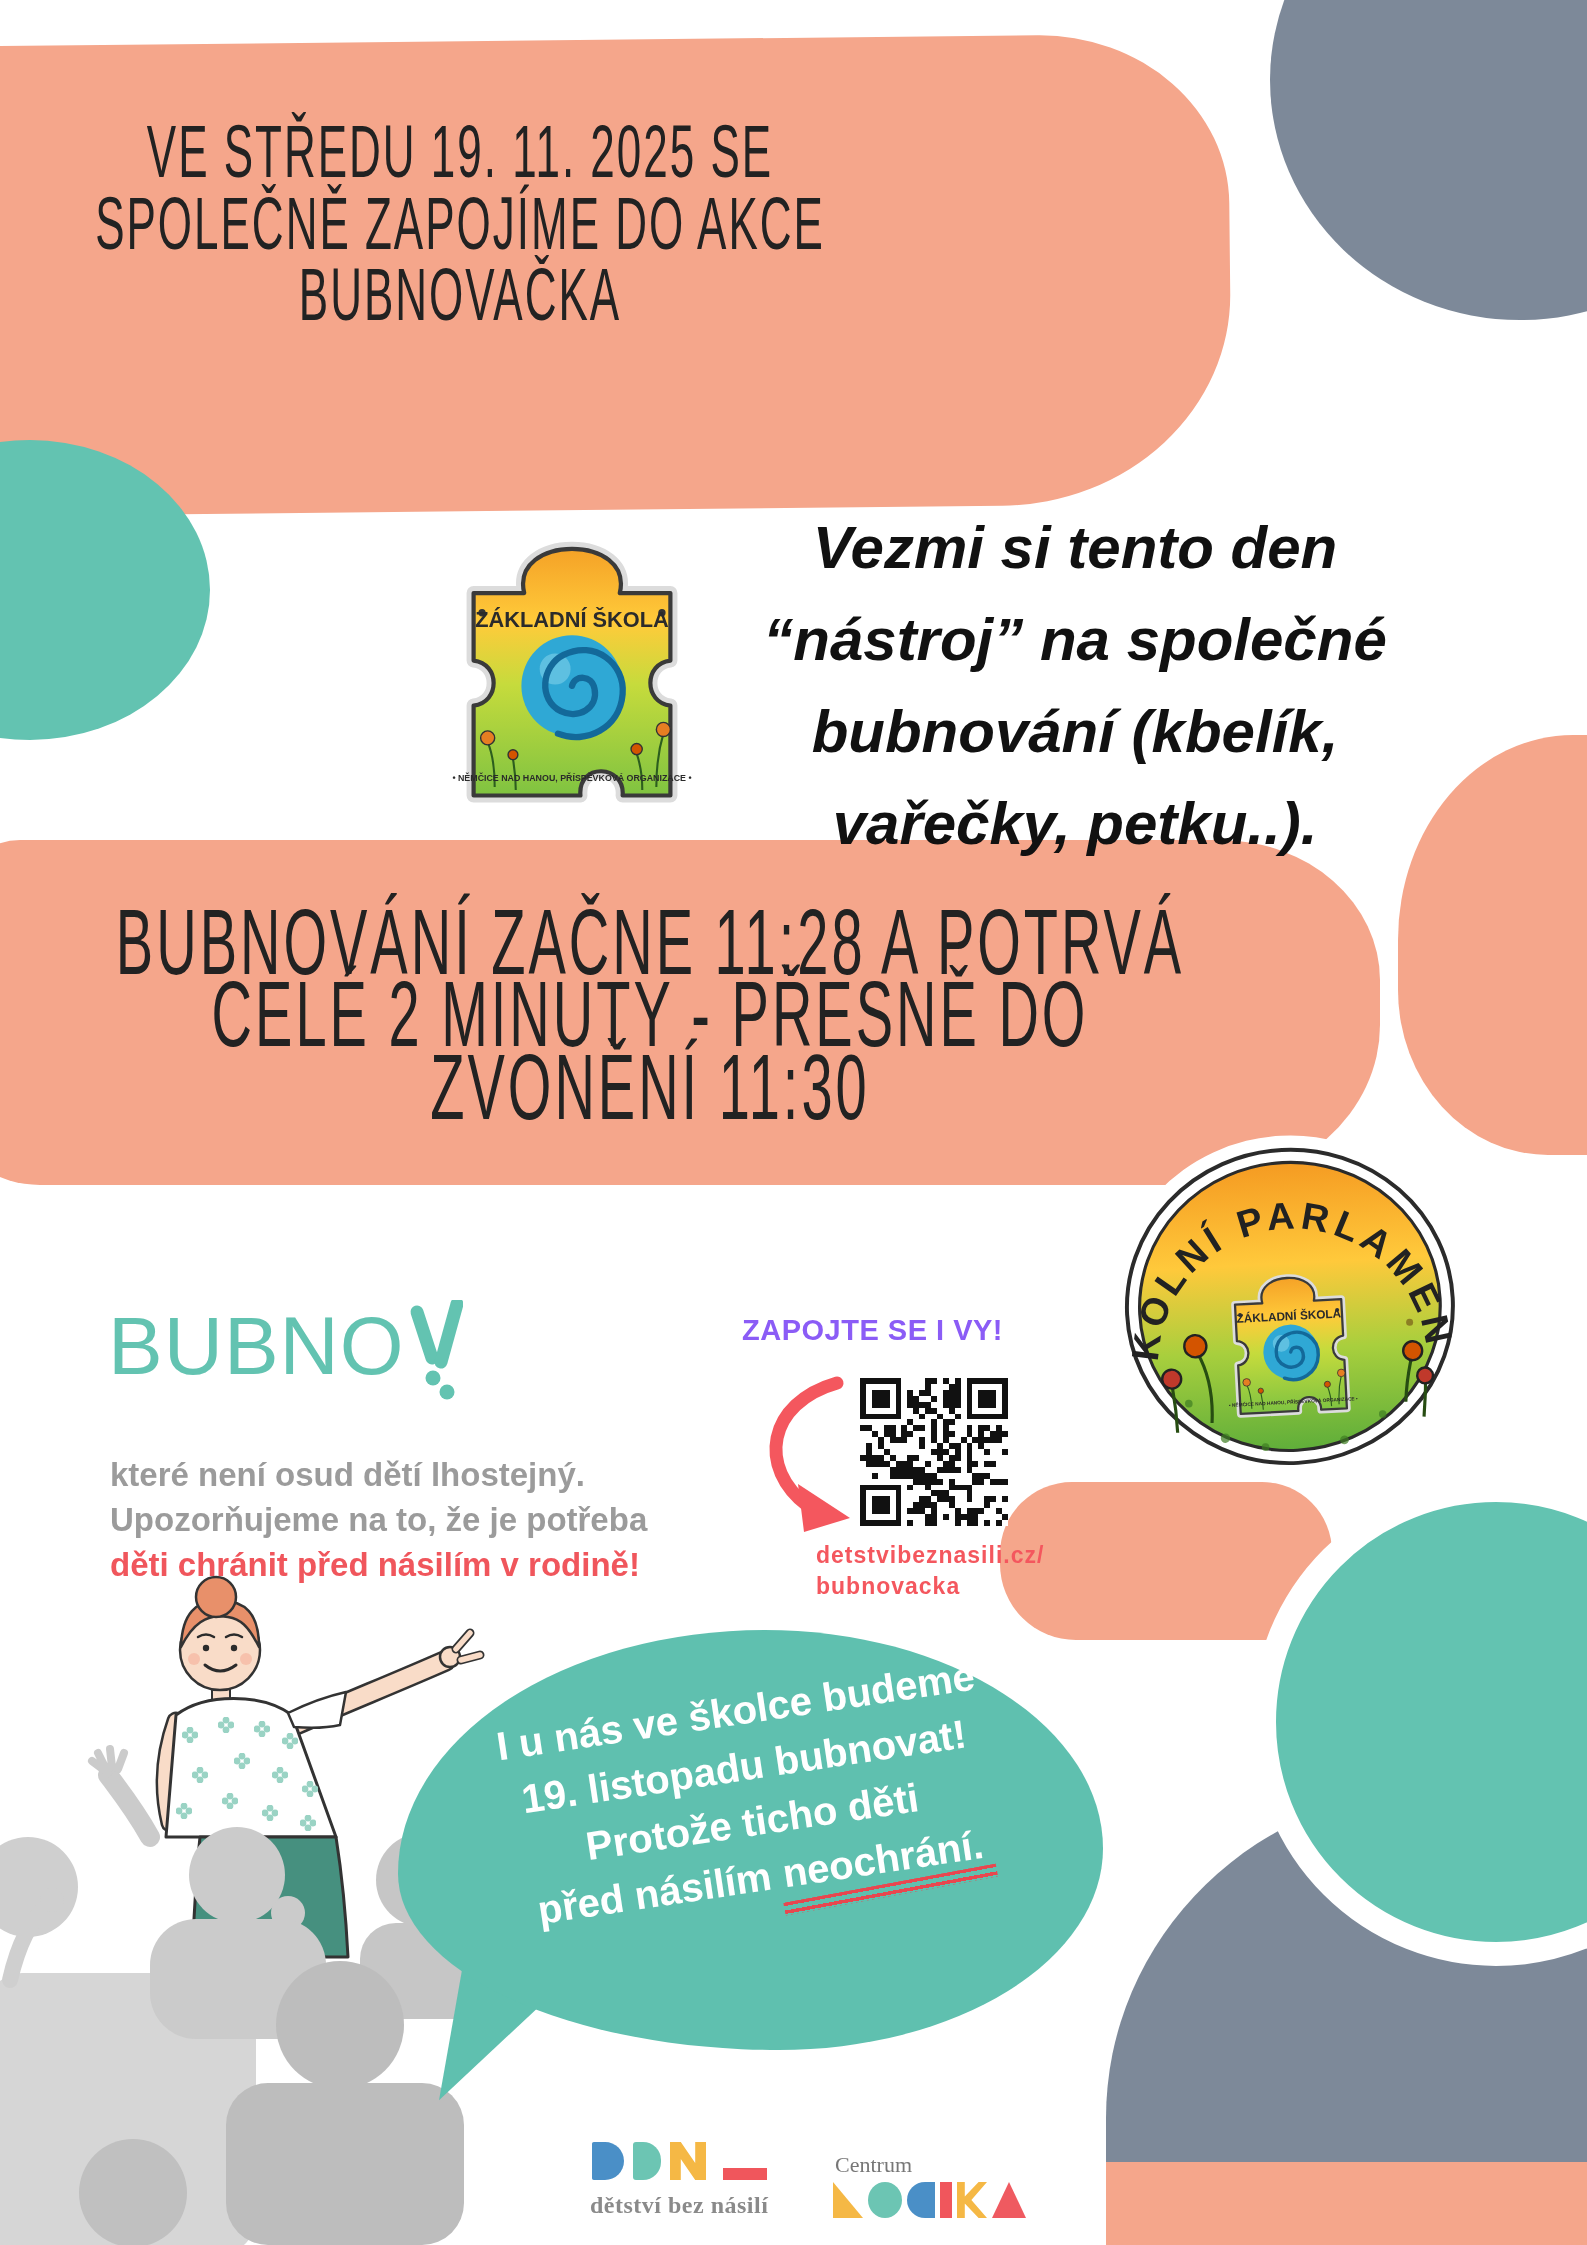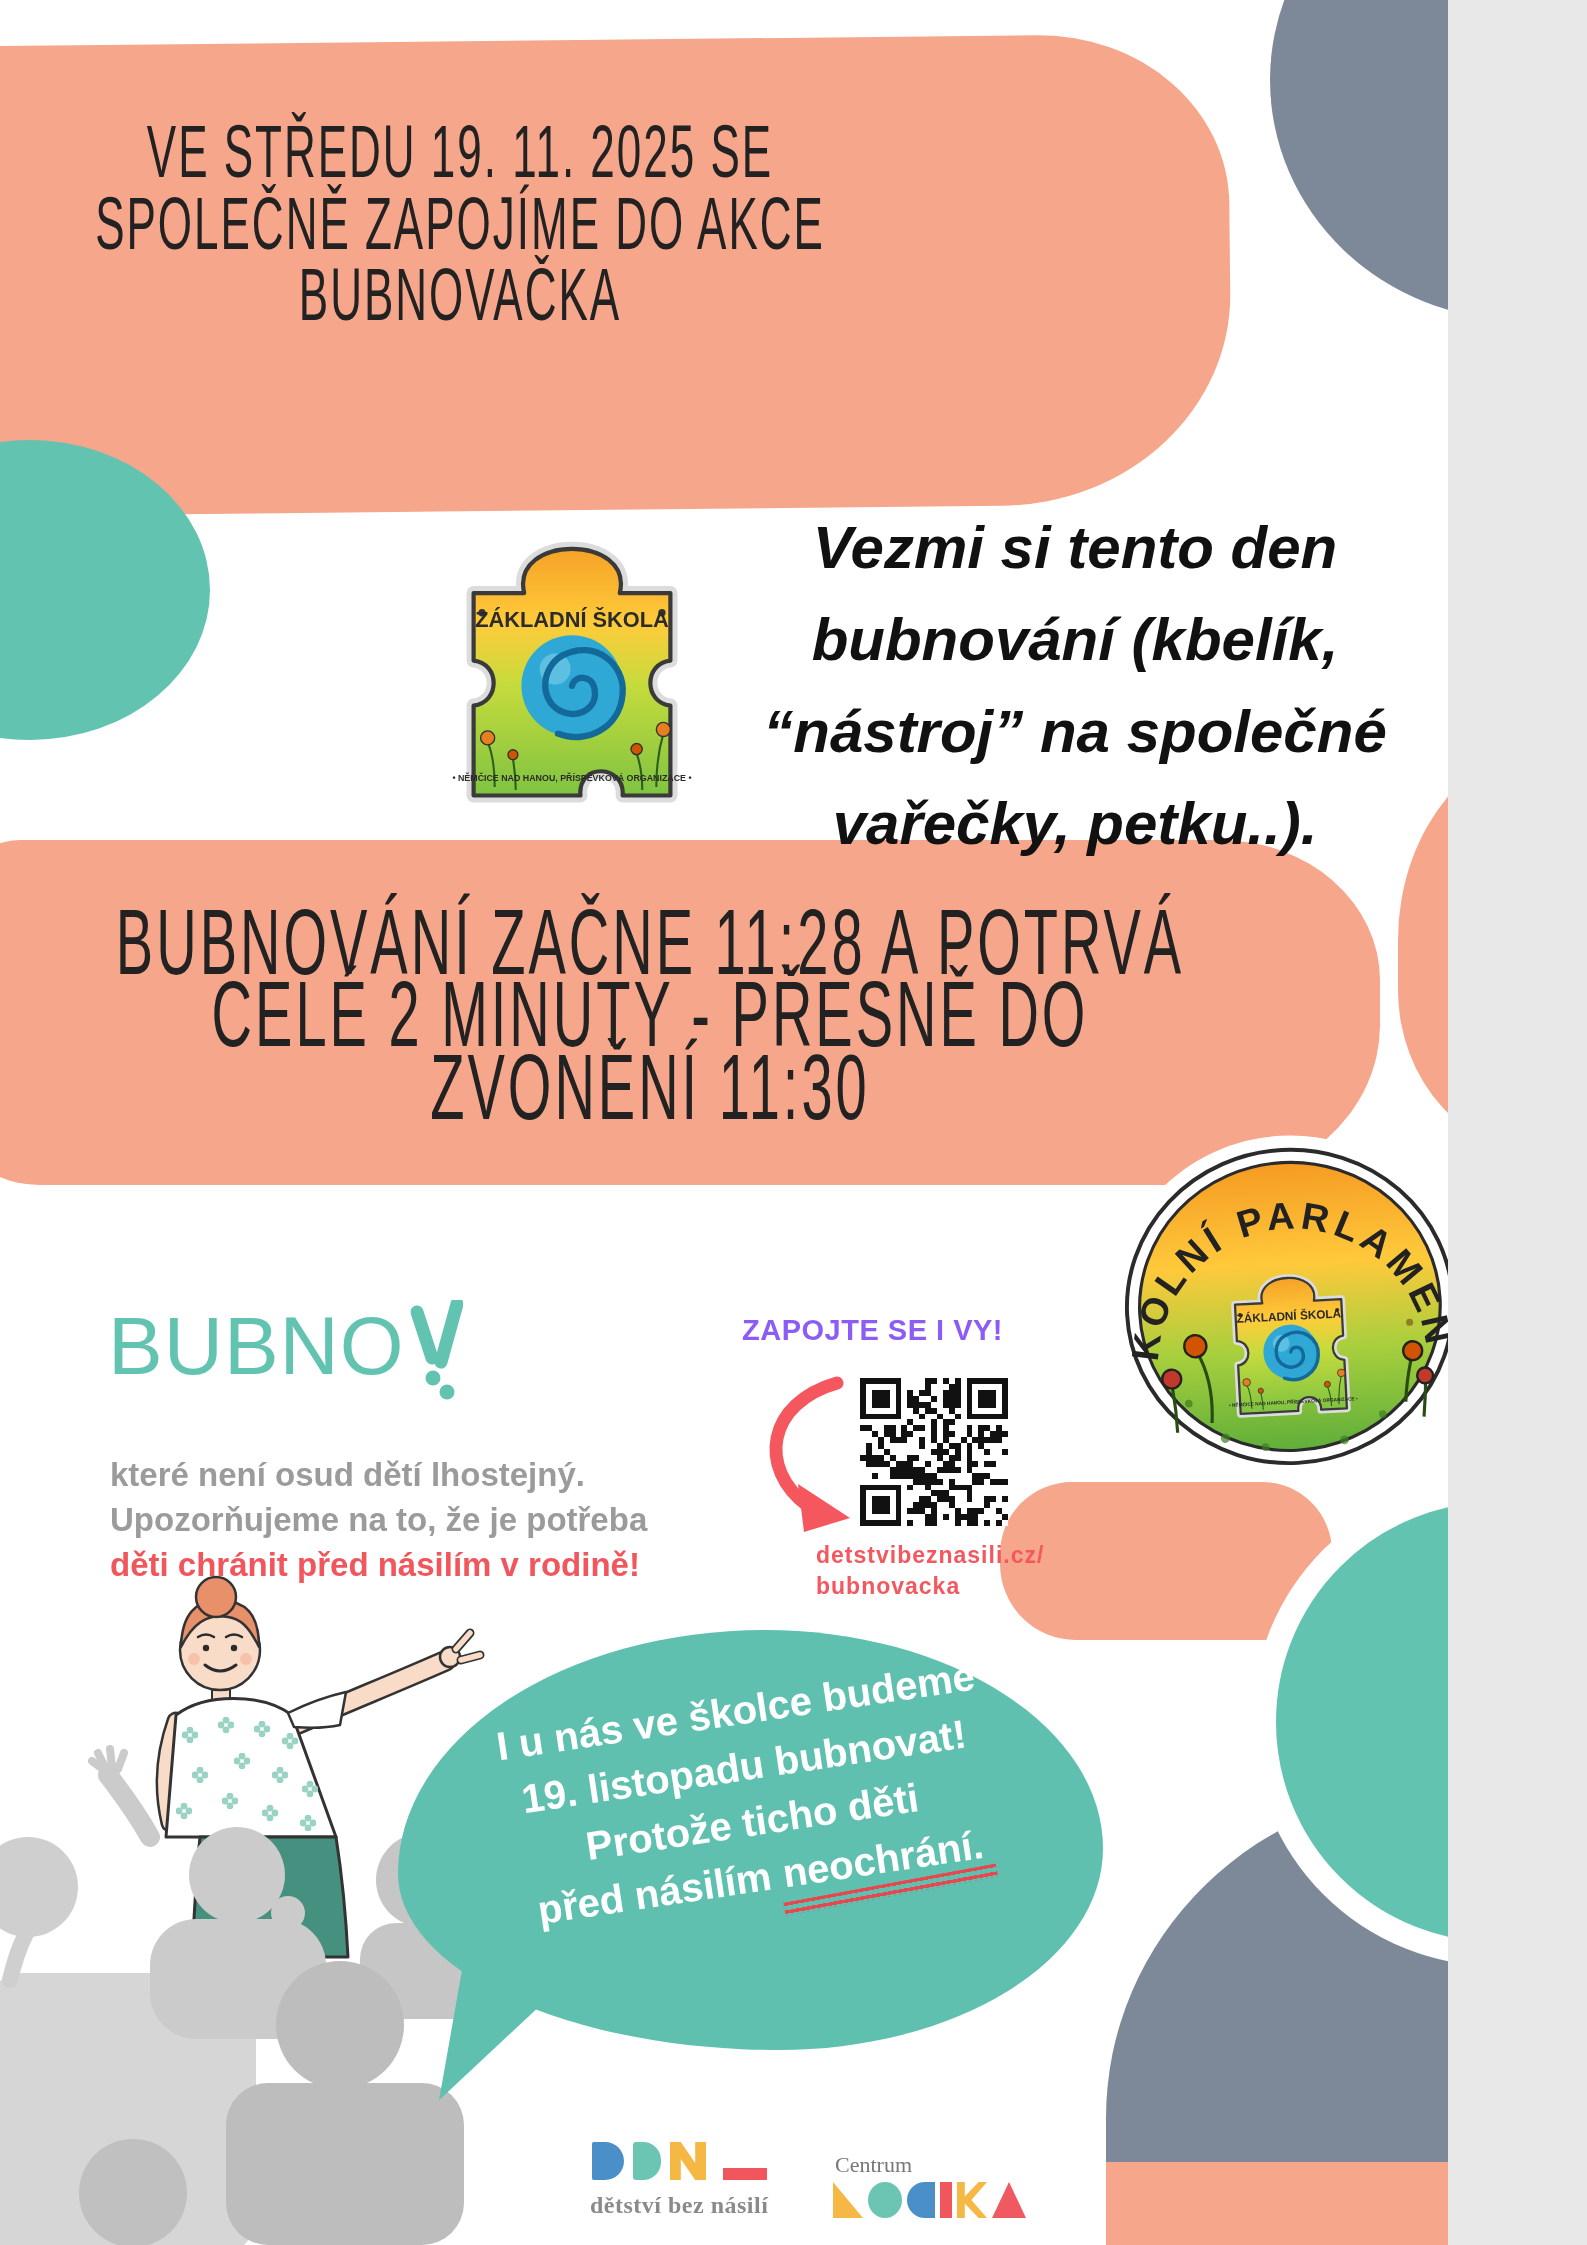--- a/index.html
+++ b/index.html
@@ -1,16 +1,16 @@
 <!DOCTYPE html>
 <html><head>
 <meta charset="utf-8">
 <style>
   html,body{margin:0;padding:0;background:#e8e8e8;}
-  .page{position:relative;width:1448px;height:2245px;background:#ffffff;overflow:hidden;
+  .page{position:relative;width:1587px;height:2245px;background:#ffffff;overflow:hidden;
         font-family:"Liberation Sans",sans-serif;}
   .abs{position:absolute;}
 
   
   .blob{position:absolute;}
   .blob-top-salmon{left:-60px;top:40px;width:1290px;height:470px;background:#F5A68B;
     border-radius:30px 190px 230px 160px / 45px 170px 210px 130px;transform:rotate(-0.6deg);}
   .blob-top-right-gray{left:1270px;top:-160px;width:500px;height:480px;background:#7D8999;border-radius:50%;}
   .blob-left-teal{left:-150px;top:440px;width:360px;height:300px;background:#63C3B1;border-radius:50%;}
   .band-middle-salmon{left:-40px;top:840px;width:1420px;height:345px;background:#F5A68B;
@@ -153,22 +153,22 @@
     <div>SPOLEČNĚ ZAPOJÍME DO AKCE</div>
     <div>BUBNOVAČKA</div>
   </div>
 
   <svg class="abs school-logo" viewBox="0 0 200 212">
     <use href="#puzzle-sym" x="0" y="0" width="200" height="212"></use>
   </svg>
 
   <div class="abs instrument-note">
     <div>Vezmi si tento den</div>
+    <div>“nástroj” na společné</div>
     <div>bubnování (kbelík,</div>
-    <div>“nástroj” na společné</div>
     <div>vařečky, petku..).</div>
   </div>
 
   <div class="abs hand schedule-note">
     <div>BUBNOVÁNÍ ZAČNE 11:28 A POTRVÁ</div>
     <div>CELÉ 2 MINUTY - PŘESNĚ DO</div>
     <div>ZVONĚNÍ 11:30</div>
   </div>
 
   <svg class="abs parliament-badge" viewBox="0 0 230 230">

